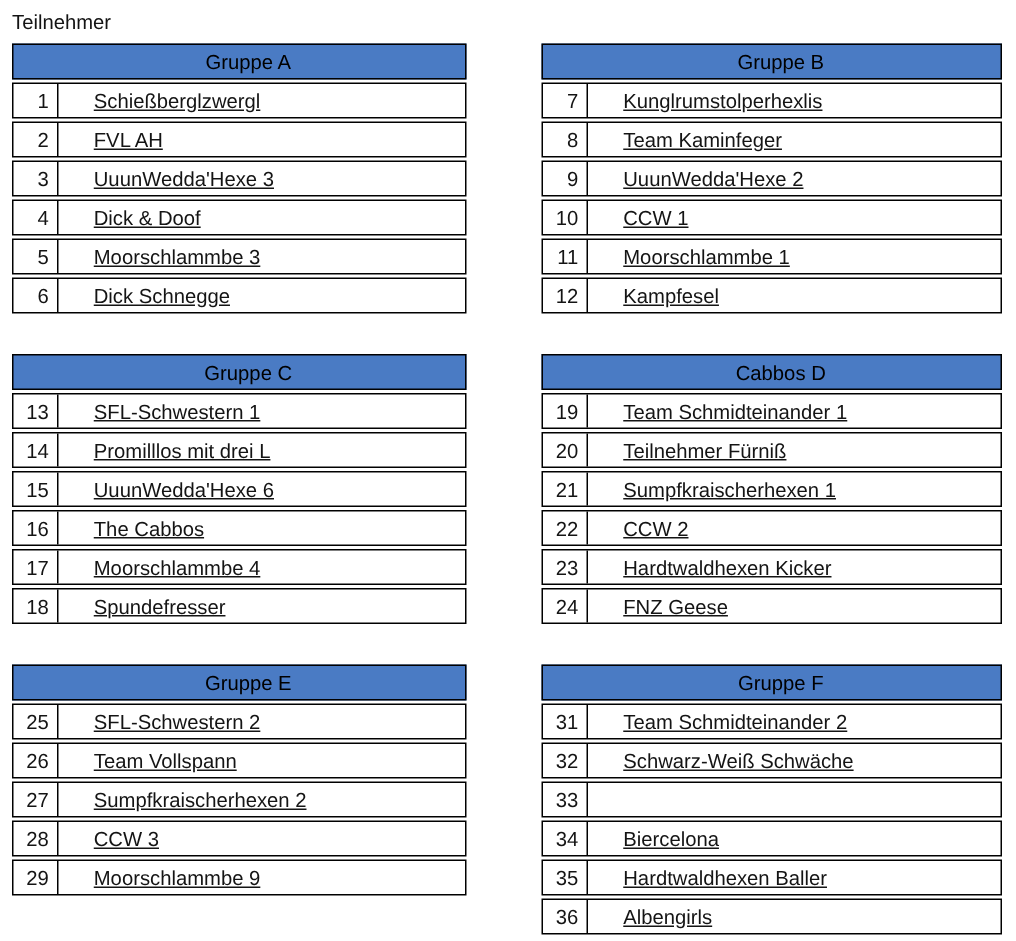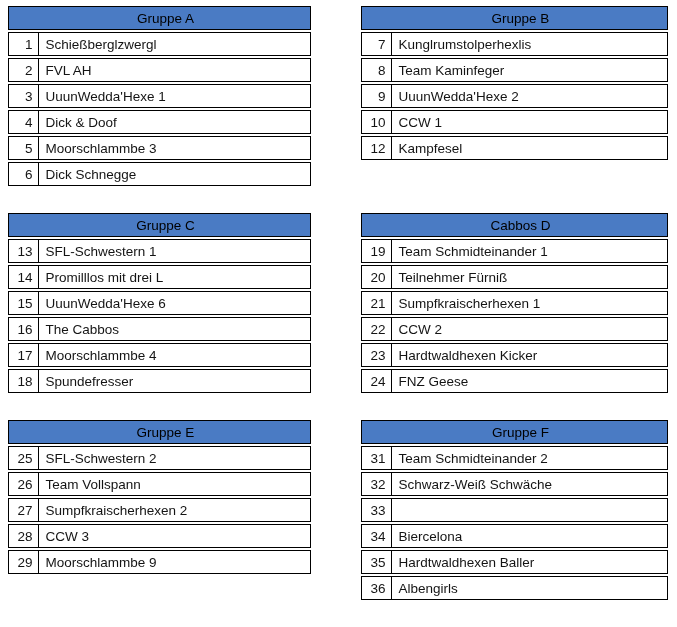--- a/index.html
+++ b/index.html
@@ -60,50 +60,52 @@
     display:flex;
     align-items:center;
     justify-content:flex-end;
     padding-right:5px;
     font-size:13.5px;
   }
   .team-name{
     flex:1;
     display:flex;
     align-items:center;
-    padding-left:7px;
+    padding-left:24px;
     font-size:13.5px;
     white-space:nowrap;
     overflow:hidden;
+    text-decoration:underline;
   }
 </style>
 </head>
 <body>
 
 <div class="page">
+  <div class="page-title">Teilnehmer</div>
 
   <div class="groups-grid">
   <section class="group">
     <div class="group-header">
       <span class="group-title">Gruppe A</span>
     </div>
     <div class="group-rows">
   <div class="team-row">
     <div class="team-no">1</div>
     <div class="team-name">Schießberglzwergl</div>
   </div>
 
   <div class="team-row">
     <div class="team-no">2</div>
     <div class="team-name">FVL AH</div>
   </div>
 
   <div class="team-row">
     <div class="team-no">3</div>
-    <div class="team-name">UuunWedda'Hexe 1</div>
+    <div class="team-name">UuunWedda'Hexe 3</div>
   </div>
 
   <div class="team-row">
     <div class="team-no">4</div>
     <div class="team-name">Dick &amp; Doof</div>
   </div>
 
   <div class="team-row">
     <div class="team-no">5</div>
     <div class="team-name">Moorschlammbe 3</div>
@@ -134,20 +136,24 @@
   <div class="team-row">
     <div class="team-no">9</div>
     <div class="team-name">UuunWedda'Hexe 2</div>
   </div>
 
   <div class="team-row">
     <div class="team-no">10</div>
     <div class="team-name">CCW 1</div>
   </div>
 
+  <div class="team-row">
+    <div class="team-no">11</div>
+    <div class="team-name">Moorschlammbe 1</div>
+  </div>
 
   <div class="team-row">
     <div class="team-no">12</div>
     <div class="team-name">Kampfesel</div>
   </div>
 </div>
   </section>
 
   <section class="group">
     <div class="group-header">

